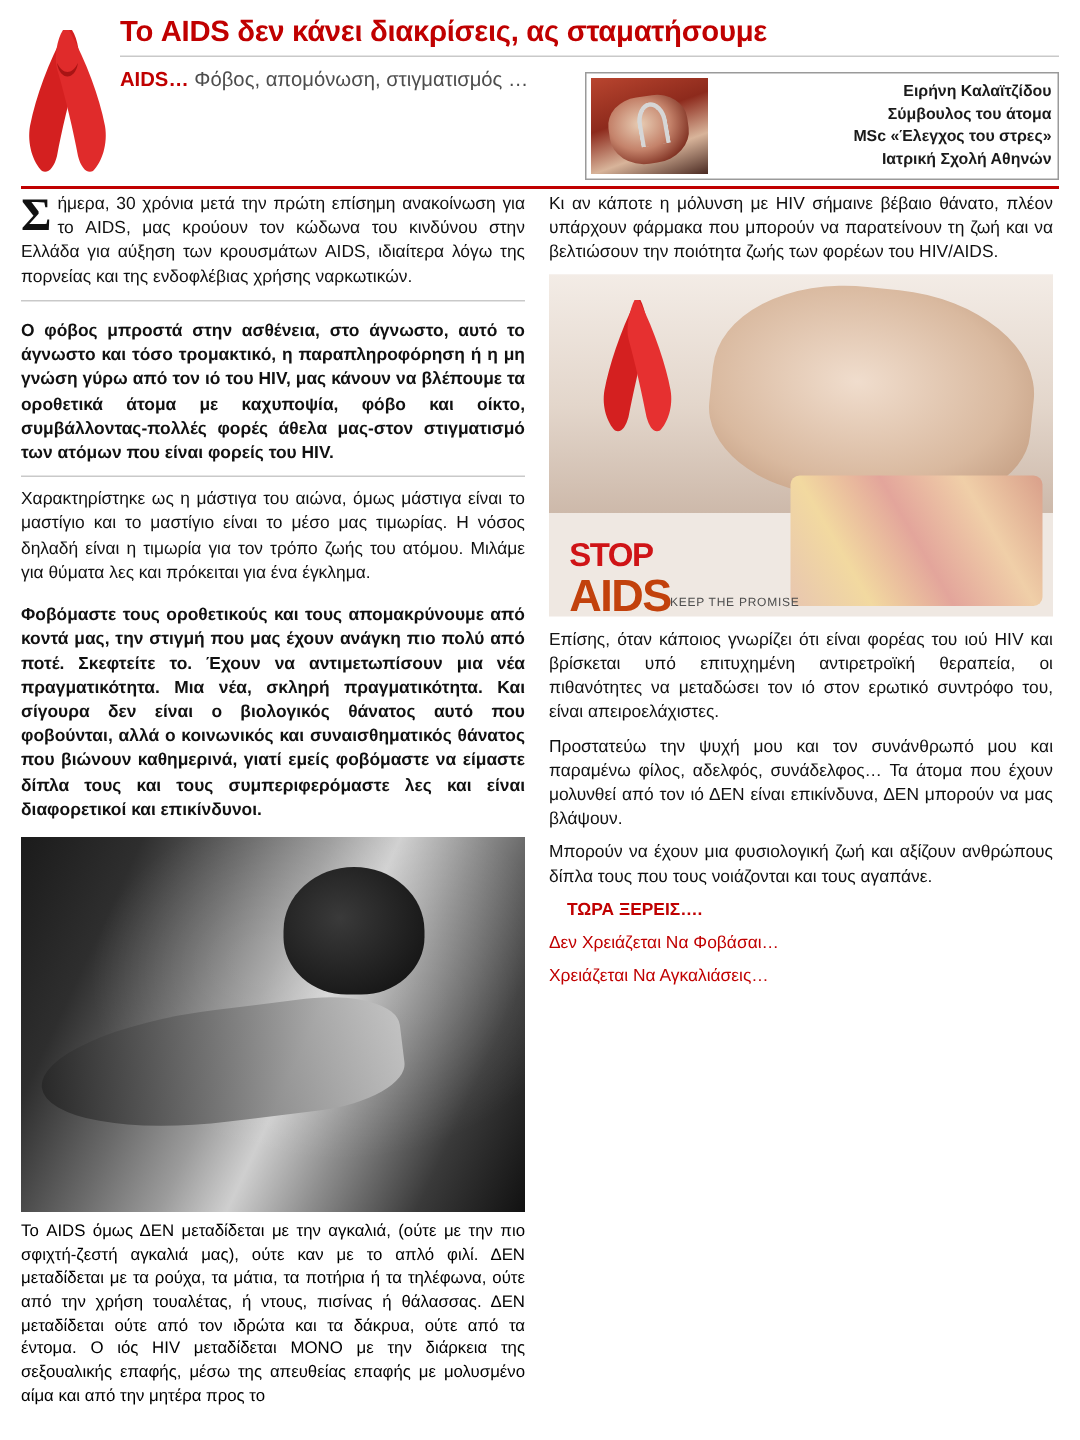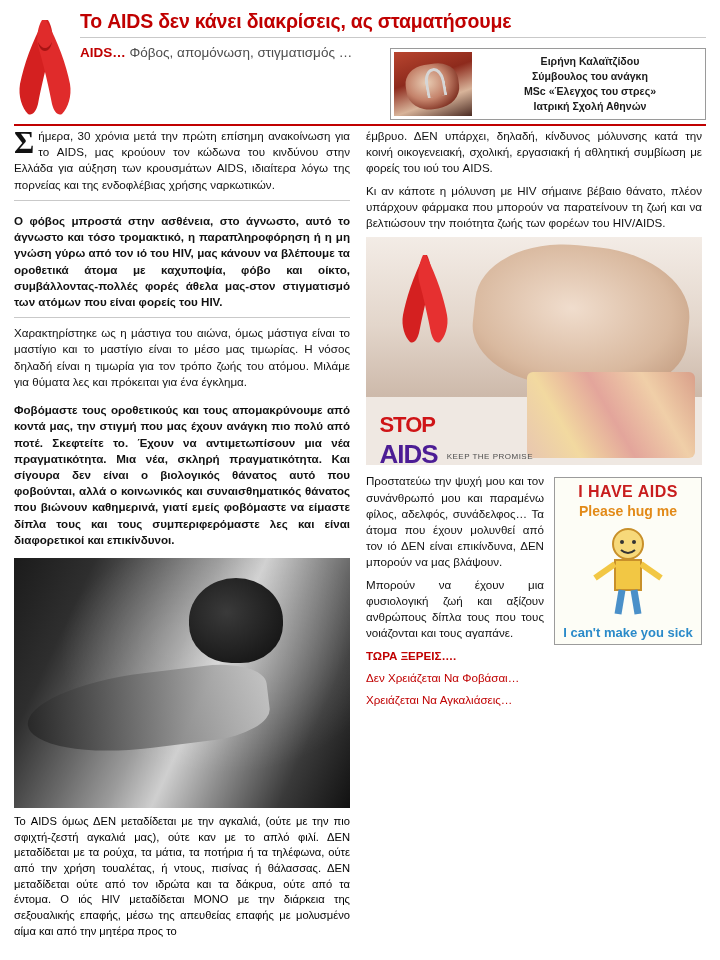--- a/index.html
+++ b/index.html
@@ -71,21 +71,21 @@
     transform:rotate(-8deg);
   }
   .authorimg .ribbonsmall{
     position:absolute;left:40%;top:25%;width:14px;height:26px;
     border:3px solid #d6d6d6;border-radius:50% 50% 0 0;
     border-bottom:none;transform:rotate(-10deg);
   }
   .authortext{
     flex:1;
     display:flex;flex-direction:column;justify-content:center;
-    align-items:center;
+    align-items:flex-end;
     text-align:center;
     font-size:10.6px;
     font-weight:bold;
     color:#1a1a1a;
     line-height:1.42;
     padding:2px 4px;
   }
   .authortext div{white-space:nowrap;}
 
   
@@ -170,34 +170,34 @@
     border-radius:6px;
   }
   .photo-stop .stopword{
     position:absolute;left:4%;bottom:12%;
     color:#cf1417;font-weight:bold;font-size:22px;
     letter-spacing:-1px;
     font-family:"Liberation Sans", sans-serif;
   }
   .photo-stop .aidsword{
     position:absolute;left:4%;bottom:-2%;
-    color:#4c1d95;font-weight:bold;font-size:26px;
+    color:#c2410c;font-weight:bold;font-size:30px;
     letter-spacing:-1px;
   }
   .photo-stop .keep{
     position:absolute;left:24%;bottom:2%;
     color:#4d4d4d;font-weight:normal;font-size:8px;
     letter-spacing:0.5px;
   }
   .caption{
     font-size:11.2px;
     line-height:1.40;
     text-align:justify;
   }
-  .redtitle{color:#c00000;font-weight:bold;}
+  .redtitle{color:#c00000;font-weight:bold;margin-left:12px;}
   .redtext{color:#c00000;}
 
   
   .poster{
     float:right;
     width:148px;height:168px;
     margin:4px 0 4px 10px;
     border:1px solid #9b9b9b;
     background:#fdfdf6;
     position:relative;overflow:hidden;
@@ -246,21 +246,21 @@
     </div>
   </div>
 
   <div class="authorbox">
     <div class="authorimg">
       <div class="hand"></div>
       <div class="ribbonsmall"></div>
     </div>
     <div class="authortext">
       <div>Ειρήνη Καλαϊτζίδου</div>
-      <div>Σύμβουλος του ανάγκη</div>
+      <div>Σύμβουλος του άτομα</div>
       <div>MSc «Έλεγχος του στρες»</div>
       <div>Ιατρική Σχολή Αθηνών</div>
     </div>
   </div>
 
   <div class="columns">
 
     <div class="col colL">
       <p class="body dropcapwrap">
         <span class="dropcap">Σ</span><span>ήμερα, 30 χρόνια μετά την πρώτη επίσημη ανακοίνωση για το AIDS, μας κρούουν τον κώδωνα του κινδύνου στην Ελλάδα για αύξηση των κρουσμάτων AIDS, ιδιαίτερα λόγω της πορνείας και της ενδοφλέβιας χρήσης ναρκωτικών.</span>
@@ -273,57 +273,39 @@
 
       <div class="photo-couple">
         <div class="arm"></div>
         <div class="head"></div>
       </div>
 
       <p class="caption">Το AIDS όμως ΔΕΝ μεταδίδεται με την αγκαλιά, (ούτε με την πιο σφιχτή-ζεστή αγκαλιά μας), ούτε καν με το απλό φιλί. ΔΕΝ μεταδίδεται με τα ρούχα, τα μάτια, τα ποτήρια ή τα τηλέφωνα, ούτε από την χρήση τουαλέτας, ή ντους, πισίνας ή θάλασσας. ΔΕΝ μεταδίδεται ούτε από τον ιδρώτα και τα δάκρυα, ούτε από τα έντομα. Ο ιός HIV μεταδίδεται ΜΟΝΟ με την διάρκεια της σεξουαλικής επαφής, μέσω της απευθείας επαφής με μολυσμένο αίμα και από την μητέρα προς το</p>
     </div>
 
     <div class="col colR">
-      <p class="body">έμβρυο. ΔΕΝ υπάρχει, δηλαδή, κίνδυνος μόλυνσης κατά την κοινή οικογενειακή, σχολική, εργασιακή ή αθλητική συμβίωση με φορείς του ιού του AIDS.</p>
       <p class="body">Κι αν κάποτε η μόλυνση με HIV σήμαινε βέβαιο θάνατο, πλέον υπάρχουν φάρμακα που μπορούν να παρατείνουν τη ζωή και να βελτιώσουν την ποιότητα ζωής των φορέων του HIV/AIDS.</p>
 
       <div class="photo-stop">
         <div class="handbg"></div>
         <div class="palm"></div>
         <div class="ribbon2">
           <svg width="58" height="96" viewBox="0 0 58 96">
             <path d="M28 4 C17 26 10 48 7 64 C5 75 9 86 14 91 C18 93 21 89 23 82 C26 67 30 48 35 30 C37 22 34 10 31 4 Z" fill="#d42020"></path>
             <path d="M30 4 C41 26 48 48 51 64 C53 75 49 86 44 91 C40 93 37 89 35 82 C32 67 28 48 23 30 C21 22 24 10 27 4 Z" fill="#e63030"></path>
           </svg>
         </div>
         <div class="condoms"></div>
         <div class="stopword">STOP</div>
         <div class="aidsword">AIDS</div>
         <div class="keep">KEEP THE PROMISE</div>
       </div>
 
-
-      <div class="poster">
-        <div class="l1">I HAVE AIDS</div>
-        <div class="l2">Please hug me</div>
-        <div class="kid">
-          <svg width="86" height="96" viewBox="0 0 86 96">
-            <circle cx="43" cy="20" r="15" fill="#f7d97a" stroke="#c8902a" stroke-width="2"></circle>
-            <circle cx="37" cy="18" r="2" fill="#333"></circle>
-            <circle cx="49" cy="18" r="2" fill="#333"></circle>
-            <path d="M36 26 Q43 32 50 26" stroke="#333" stroke-width="2" fill="none"></path>
-            <rect x="30" y="36" width="26" height="30" fill="#f2c744" stroke="#c8902a" stroke-width="2"></rect>
-            <line x1="30" y1="40" x2="10" y2="54" stroke="#f2c744" stroke-width="6"></line>
-            <line x1="56" y1="40" x2="76" y2="54" stroke="#f2c744" stroke-width="6"></line>
-            <line x1="37" y1="66" x2="33" y2="90" stroke="#4a90c9" stroke-width="7"></line>
-            <line x1="49" y1="66" x2="53" y2="90" stroke="#4a90c9" stroke-width="7"></line>
-          </svg>
-        </div>
-        <div class="l3">I can't make you sick</div>
-      </div>
+      <p class="body">Επίσης, όταν κάποιος γνωρίζει ότι είναι φορέας του ιού HIV και βρίσκεται υπό επιτυχημένη αντιρετροϊκή θεραπεία, οι πιθανότητες να μεταδώσει τον ιό στον ερωτικό συντρόφο του, είναι απειροελάχιστες.</p>
+
 
       <p class="body">Προστατεύω την ψυχή μου και τον συνάνθρωπό μου και παραμένω φίλος, αδελφός, συνάδελφος… Τα άτομα που έχουν μολυνθεί από τον ιό ΔΕΝ είναι επικίνδυνα, ΔΕΝ μπορούν να μας βλάψουν.</p>
       <p class="body">Μπορούν να έχουν μια φυσιολογική ζωή και αξίζουν ανθρώπους δίπλα τους που τους νοιάζονται και τους αγαπάνε.</p>
       <p class="body redtitle">ΤΩΡΑ ΞΕΡΕΙΣ….</p>
       <p class="body redtext">Δεν Χρειάζεται Να Φοβάσαι…</p>
       <p class="body redtext">Χρειάζεται Να Αγκαλιάσεις…</p>
       <div class="clear"></div>
     </div>
 
   </div>

